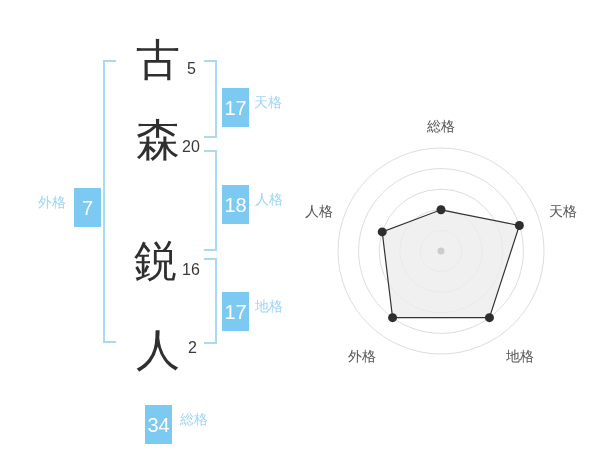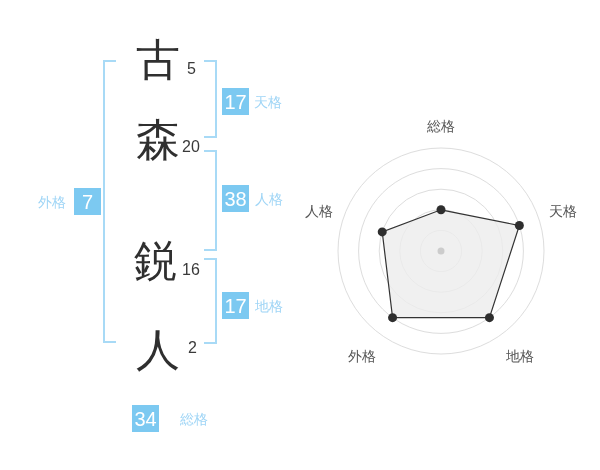--- a/index.html
+++ b/index.html
@@ -13,21 +13,21 @@
   }
   .strokes{
     position:absolute;font-size:16px;color:#3a3a3a;line-height:1;
   }
   
   .bracket{position:absolute;border:0 solid #a8daf6;}
   .bracket.left{border-left-width:2px;border-top-width:2px;border-bottom-width:2px;}
   .bracket.right{border-right-width:2px;border-top-width:2px;border-bottom-width:2px;}
   
   .badge{
-    position:absolute;width:27px;height:27px;background:#7cc9f1;color:#ffffff;
+    position:absolute;width:27px;height:39px;background:#7cc9f1;color:#ffffff;
     font-size:20px;display:flex;align-items:center;justify-content:center;line-height:1;
   }
   .kaku-label{
     position:absolute;font-size:14px;color:#9fd5f6;line-height:1;white-space:nowrap;
   }
   
   .radar-wrap{position:absolute;left:290px;top:100px;width:310px;height:280px;}
   svg text.axis-label{font-family:"Liberation Sans","DejaVu Sans",sans-serif;font-size:14px;fill:#555;}
 </style>
 </head>
@@ -48,30 +48,30 @@
   <div class="strokes" style="left:188px;top:340px">2</div>
 
   <div class="bracket left" style="left:103px;top:60px;width:11px;height:279px"></div>
   <div class="bracket right" style="left:204px;top:60px;width:11px;height:74px"></div>
   <div class="bracket right" style="left:204px;top:150px;width:11px;height:97px"></div>
   <div class="bracket right" style="left:204px;top:258px;width:11px;height:82px"></div>
 
   <div class="badge" style="left:222px;top:88px">17</div>
   <div class="kaku-label" style="left:254px;top:95px">天格</div>
 
-  <div class="badge" style="left:222px;top:185px">38</div>
+  <div class="badge" style="left:222px;top:185px">18</div>
   <div class="kaku-label" style="left:255px;top:192px">人格</div>
 
   <div class="badge" style="left:222px;top:292px">17</div>
   <div class="kaku-label" style="left:255px;top:299px">地格</div>
 
   <div class="kaku-label" style="left:38px;top:195px">外格</div>
   <div class="badge" style="left:74px;top:188px">7</div>
 
-  <div class="badge" style="left:132px;top:405px">34</div>
+  <div class="badge" style="left:145px;top:405px">34</div>
   <div class="kaku-label" style="left:180px;top:412px">総格</div>
 
   <div class="radar-wrap">
     <svg id="radar" width="310" height="280" viewBox="0 0 310 280">
         <circle cx="151" cy="151" r="20.6" fill="none" stroke="#dddddd" stroke-width="1"></circle>
         <circle cx="151" cy="151" r="41.2" fill="none" stroke="#dddddd" stroke-width="1"></circle>
         <circle cx="151" cy="151" r="61.8" fill="none" stroke="#dddddd" stroke-width="1"></circle>
         <circle cx="151" cy="151" r="82.4" fill="none" stroke="#dddddd" stroke-width="1"></circle>
         <circle cx="151" cy="151" r="103" fill="none" stroke="#dddddd" stroke-width="1"></circle>
         <polygon points="151,109.8 229.36705694272064,125.53699966350433 199.4335047888998,217.66300033649566 102.56649521110022,217.66300033649566 92.22470729295952,131.90274974762823" fill="#ececec" fill-opacity="0.8" stroke="#333333" stroke-width="1.2"></polygon>

